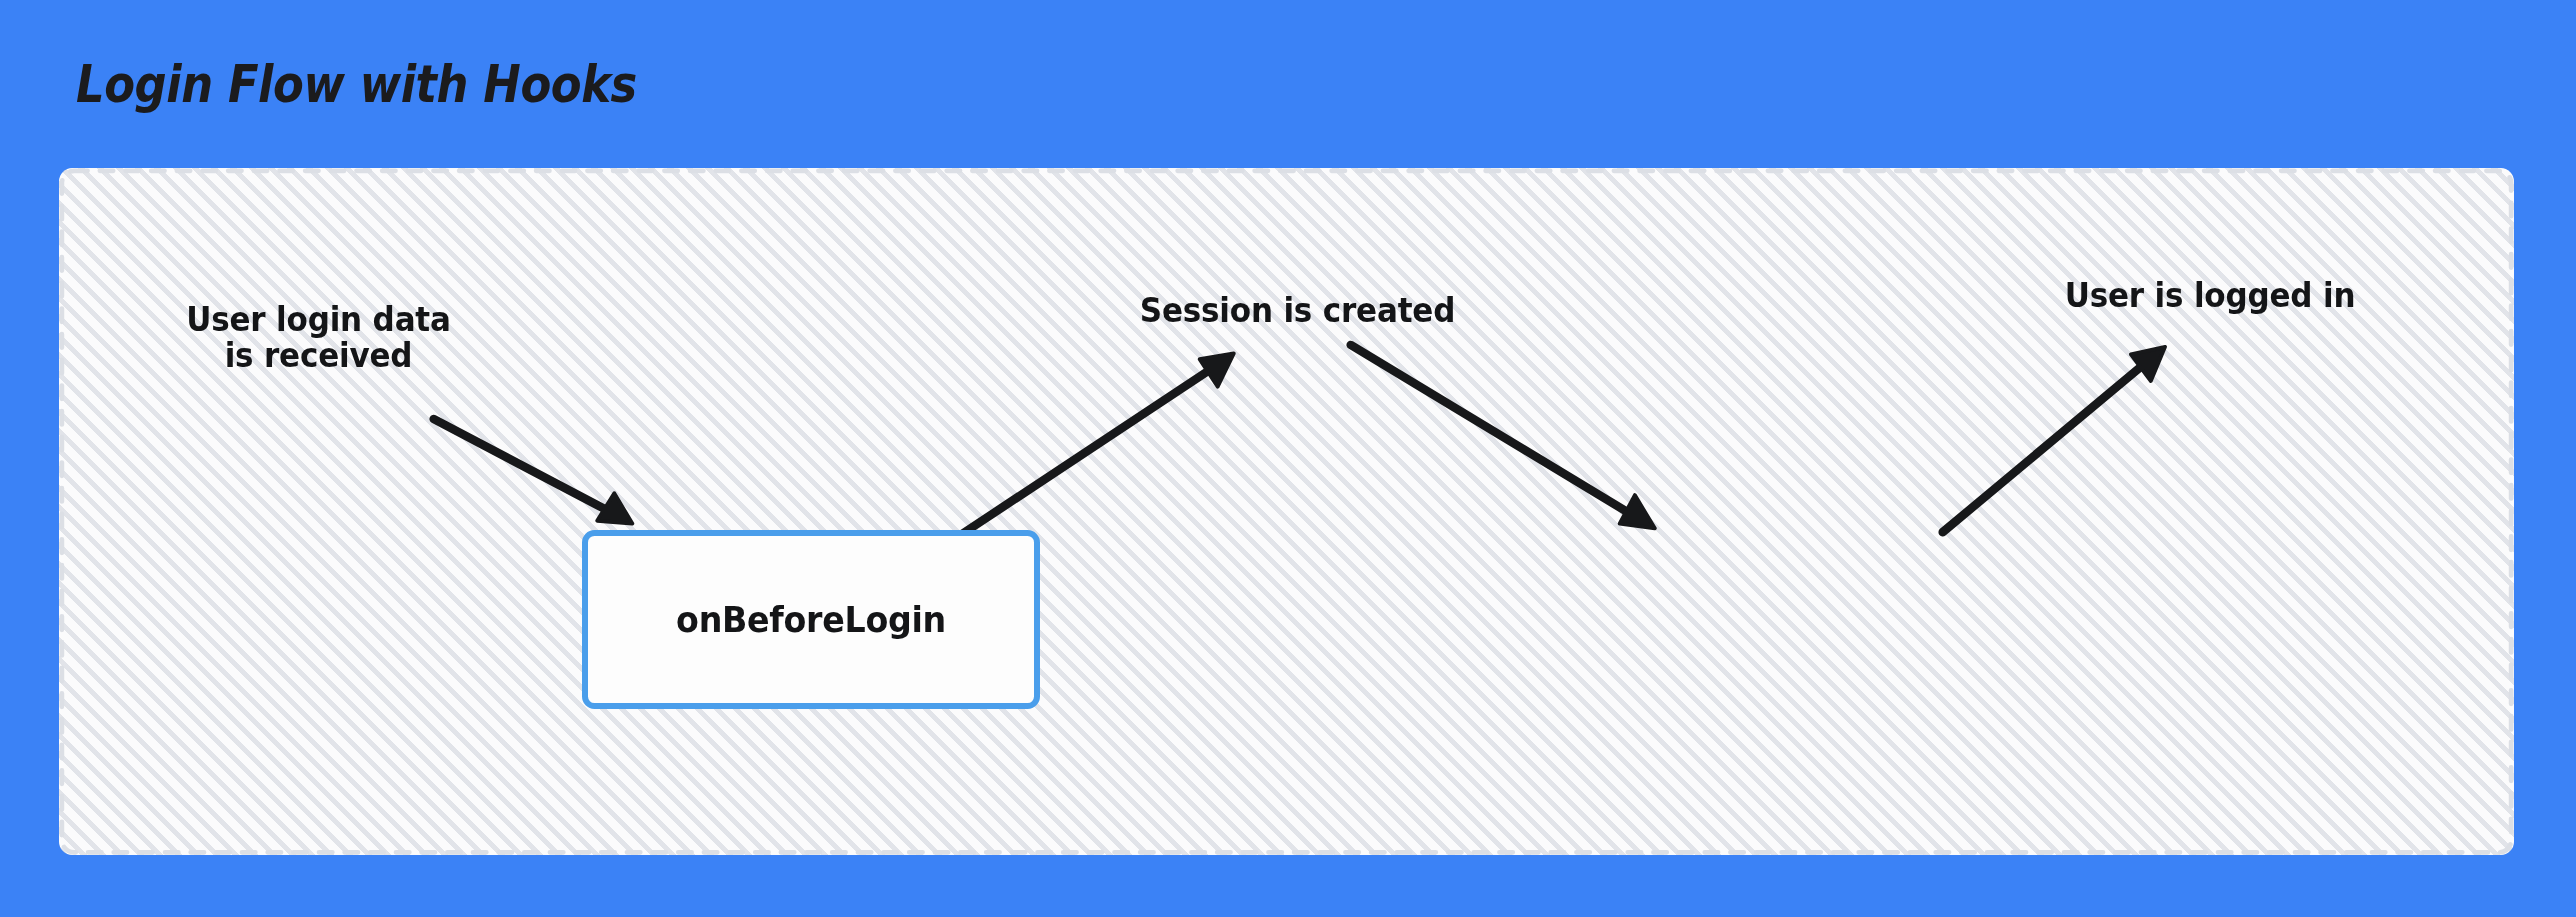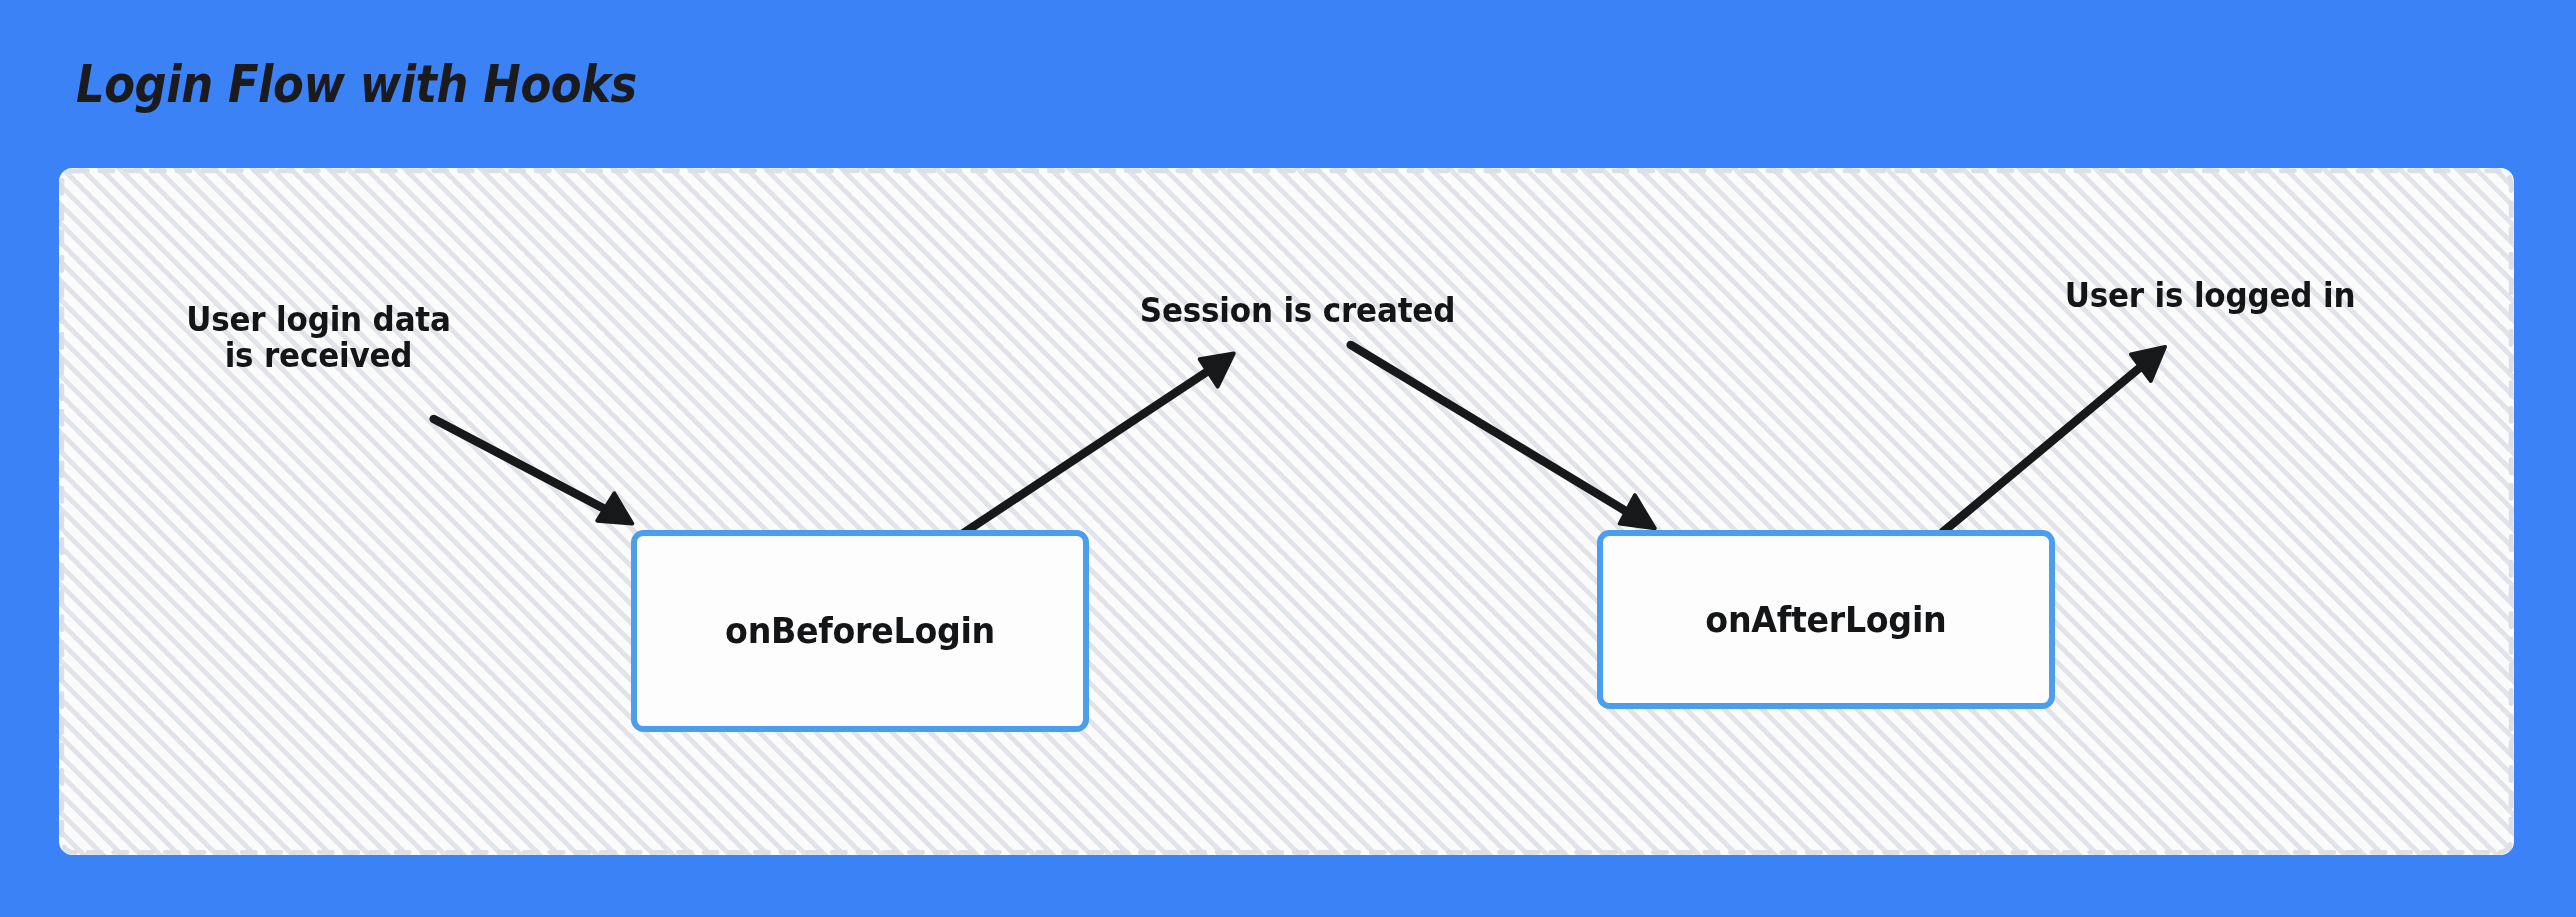--- a/index.html
+++ b/index.html
@@ -107,21 +107,21 @@
   }
   .hook-node-label {
     font-family: "DejaVu Sans", sans-serif;
     font-size: 35px;
     font-weight: 700;
     color: #141517;
     letter-spacing: -0.3px;
     white-space: nowrap;
     transform: scaleX(0.95);
   }
-  #node-before { left: 631px; top: 530px; width: 458px; height: 202px; }
+  #node-before { left: 582px; top: 530px; width: 458px; height: 179px; }
   #node-after  { left: 1597px; top: 530px; width: 458px; height: 179px; }
 
   
   .edge-label {
     position: absolute;
     font-family: "DejaVu Sans", sans-serif;
     font-size: 33px;
     font-weight: 700;
     color: #141517;
     line-height: 1.1;
@@ -174,18 +174,15 @@
 is received</div>
 
   <div class="edge-label" id="label-session-created">Session is created</div>
 
   <div class="edge-label" id="label-user-logged-in">User is logged in</div>
 
   <div class="hook-node" id="node-before">
     <span class="hook-node-label">onBeforeLogin</span>
   </div>
 
-  <div class="hook-node" id="node-after">
-    <span class="hook-node-label">onAfterLogin</span>
-  </div>
 
 </div>
 
 
 </body></html>

